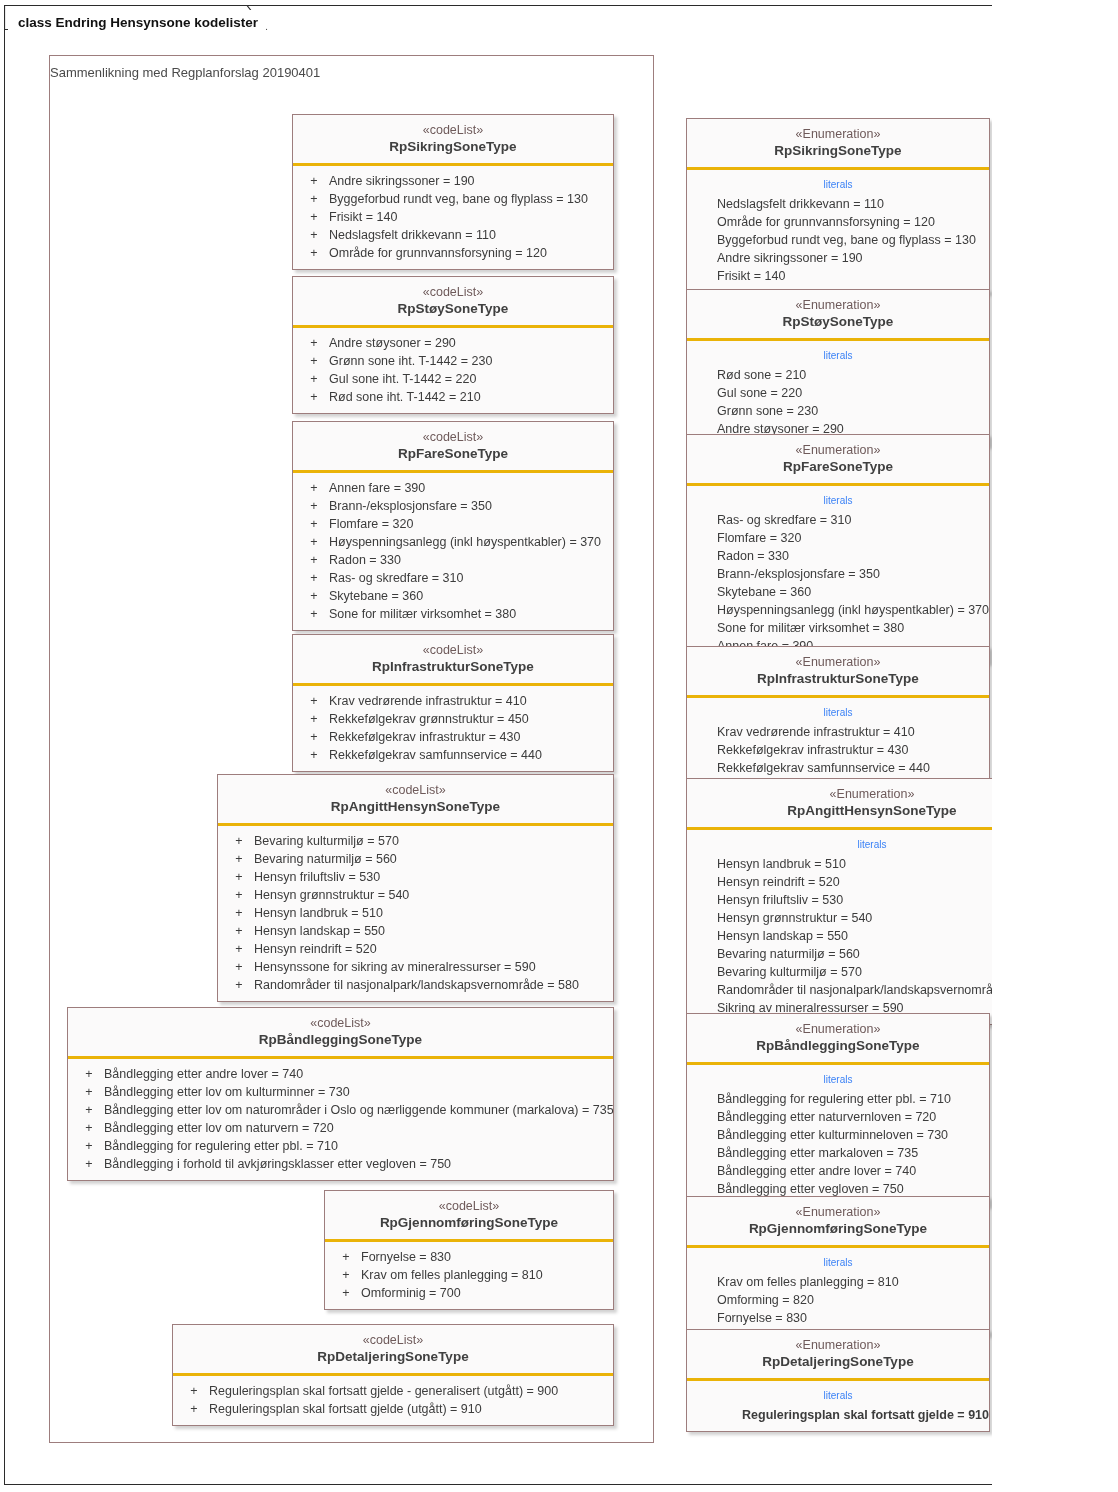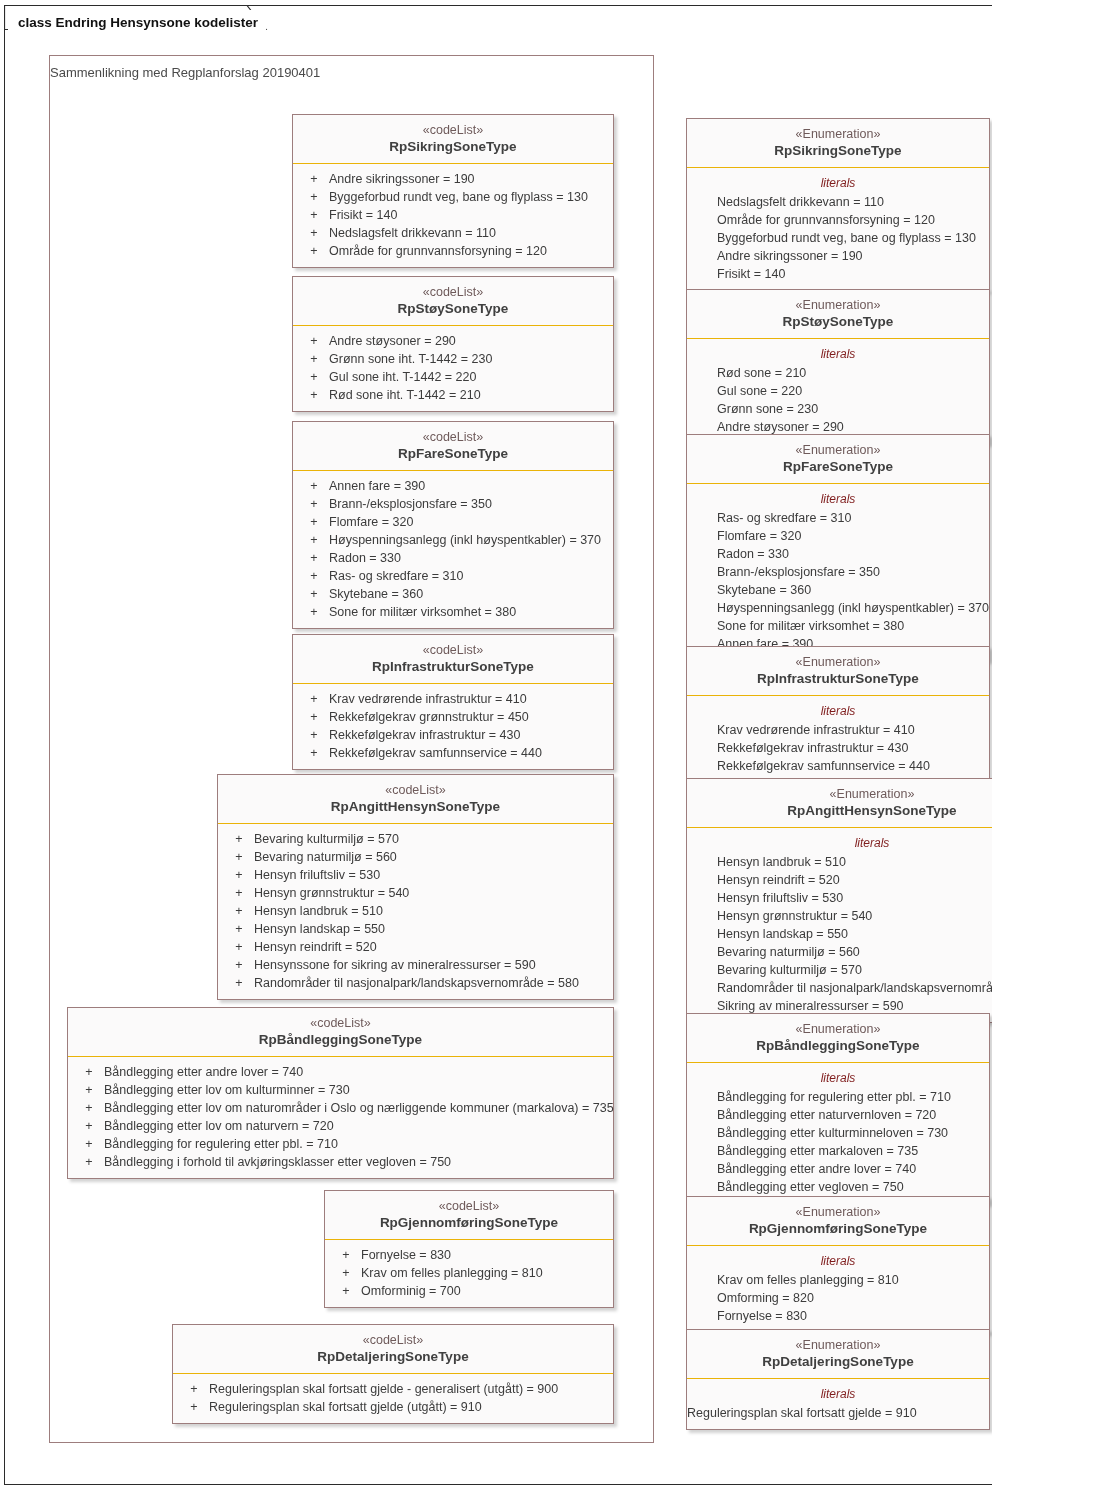--- a/index.html
+++ b/index.html
@@ -70,21 +70,21 @@
   .uml-box {
     position: absolute;
     box-sizing: border-box;
     background: #fbfafa;
     border: 1px solid #9d7d7d;
     box-shadow: 3px 3px 3px rgba(0,0,0,0.18);
   }
   .uml-head {
     padding: 7px 8px 8px 8px;
     text-align: center;
-    border-bottom: 1px solid #eab308;
+    border-bottom: 3px solid #eab308;
     background: #fbfafa;
   }
   .stereotype {
     font-size: 12.5px;
     color: #6e5a5a;
     line-height: 16px;
   }
   .cls-name {
     font-size: 13.5px;
     font-weight: bold;
@@ -104,23 +104,22 @@
     white-space: nowrap;
   }
   .vis {
     width: 30px;
     flex: 0 0 30px;
     text-align: center;
     color: #3c3c3c;
   }
   .literals-label {
     text-align: center;
-    font-size: 12px;
-    font-style: italic;
-    color: #7f1d1d;
+    font-size: 10px;
+    color: #3b82f6;
     line-height: 18px;
     padding-bottom: 1px;
   }
   .lit-list {
     padding-left: 30px;
   }
   .lit {
     font-size: 12.5px;
     line-height: 18px;
     color: #3c3c3c;
@@ -504,19 +503,19 @@
     </div>
   </div>
 
   <div class="uml-box" style="left:686px; top:1329px; width:304px;">
     <div class="uml-head">
       <div class="stereotype">«Enumeration»</div>
       <div class="cls-name">RpDetaljeringSoneType</div>
     </div>
     <div class="uml-body">
       <div class="literals-label">literals</div>
-      <div class="lit-list" style="padding-left:0; text-align:left;">
+      <div class="lit-list" style="padding-left:0; text-align:right;font-weight:bold;">
         <div class="lit">Reguleringsplan skal fortsatt gjelde = 910</div>
       </div>
     </div>
   </div>
 
 </div>
 
 </body></html>

